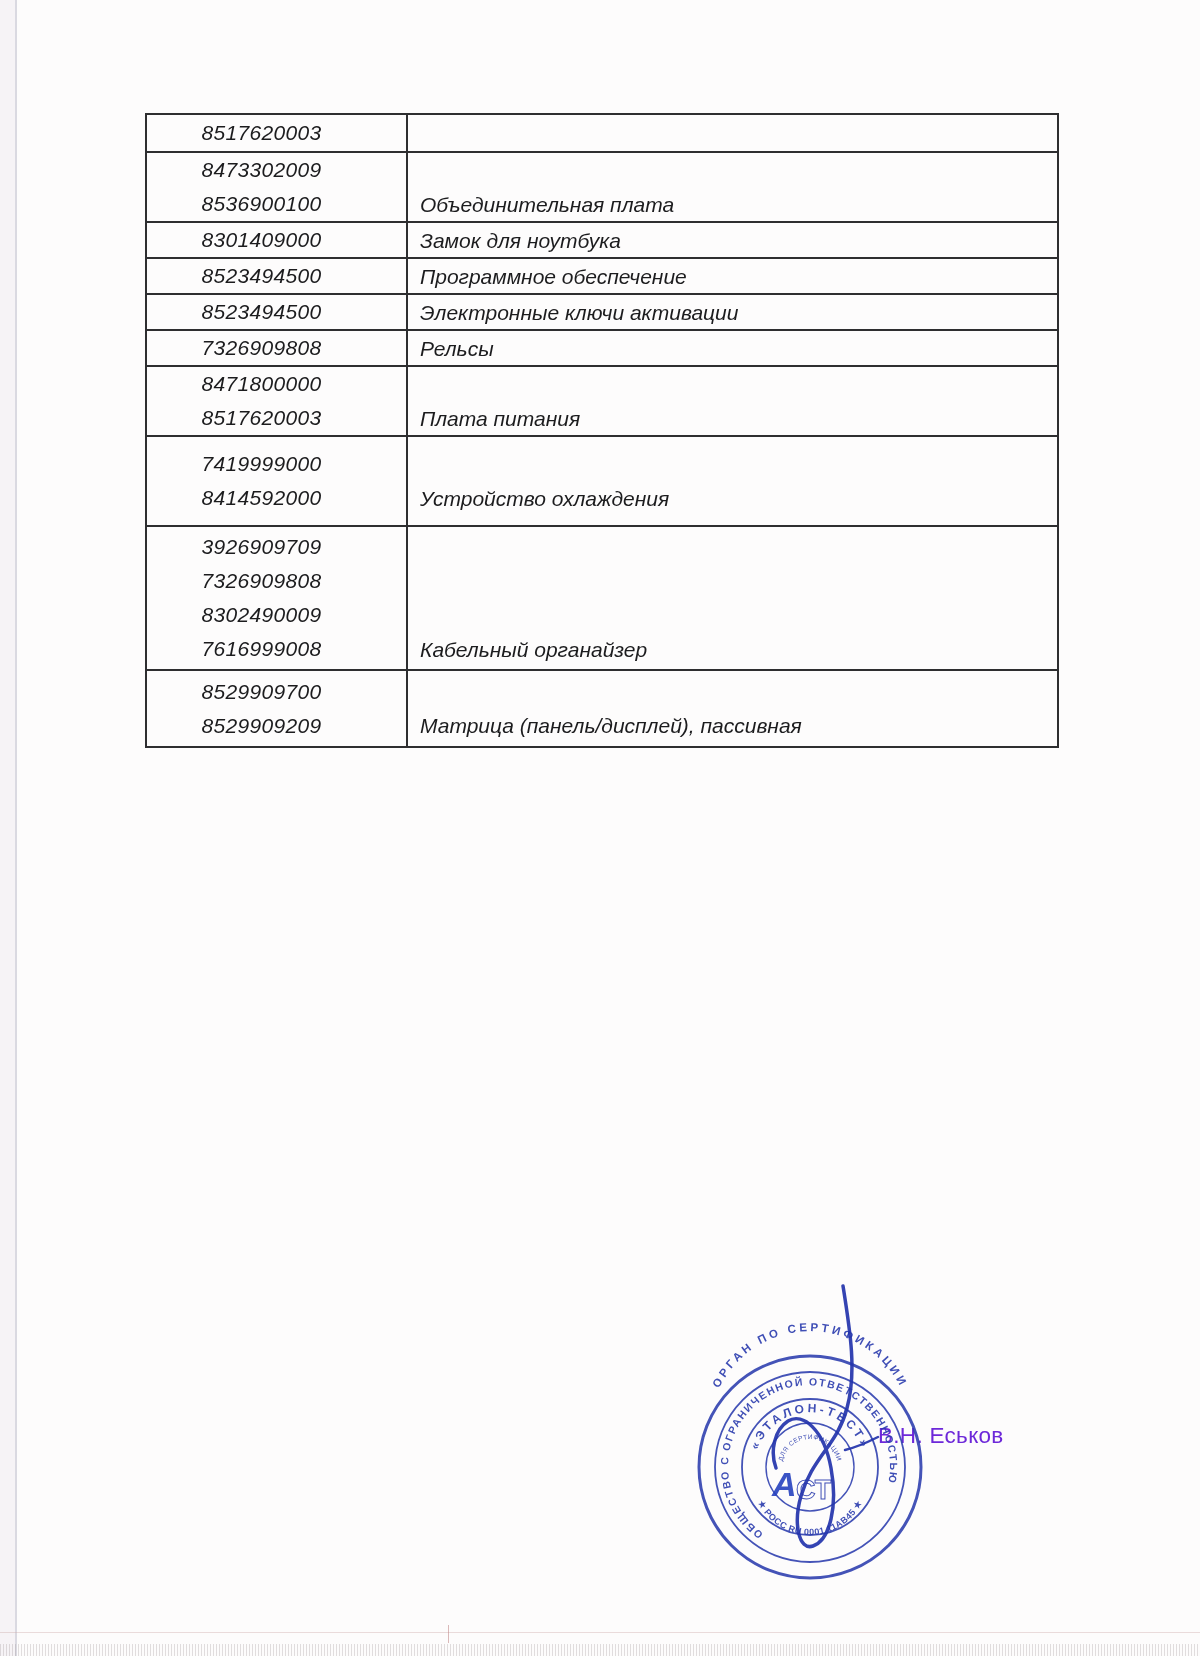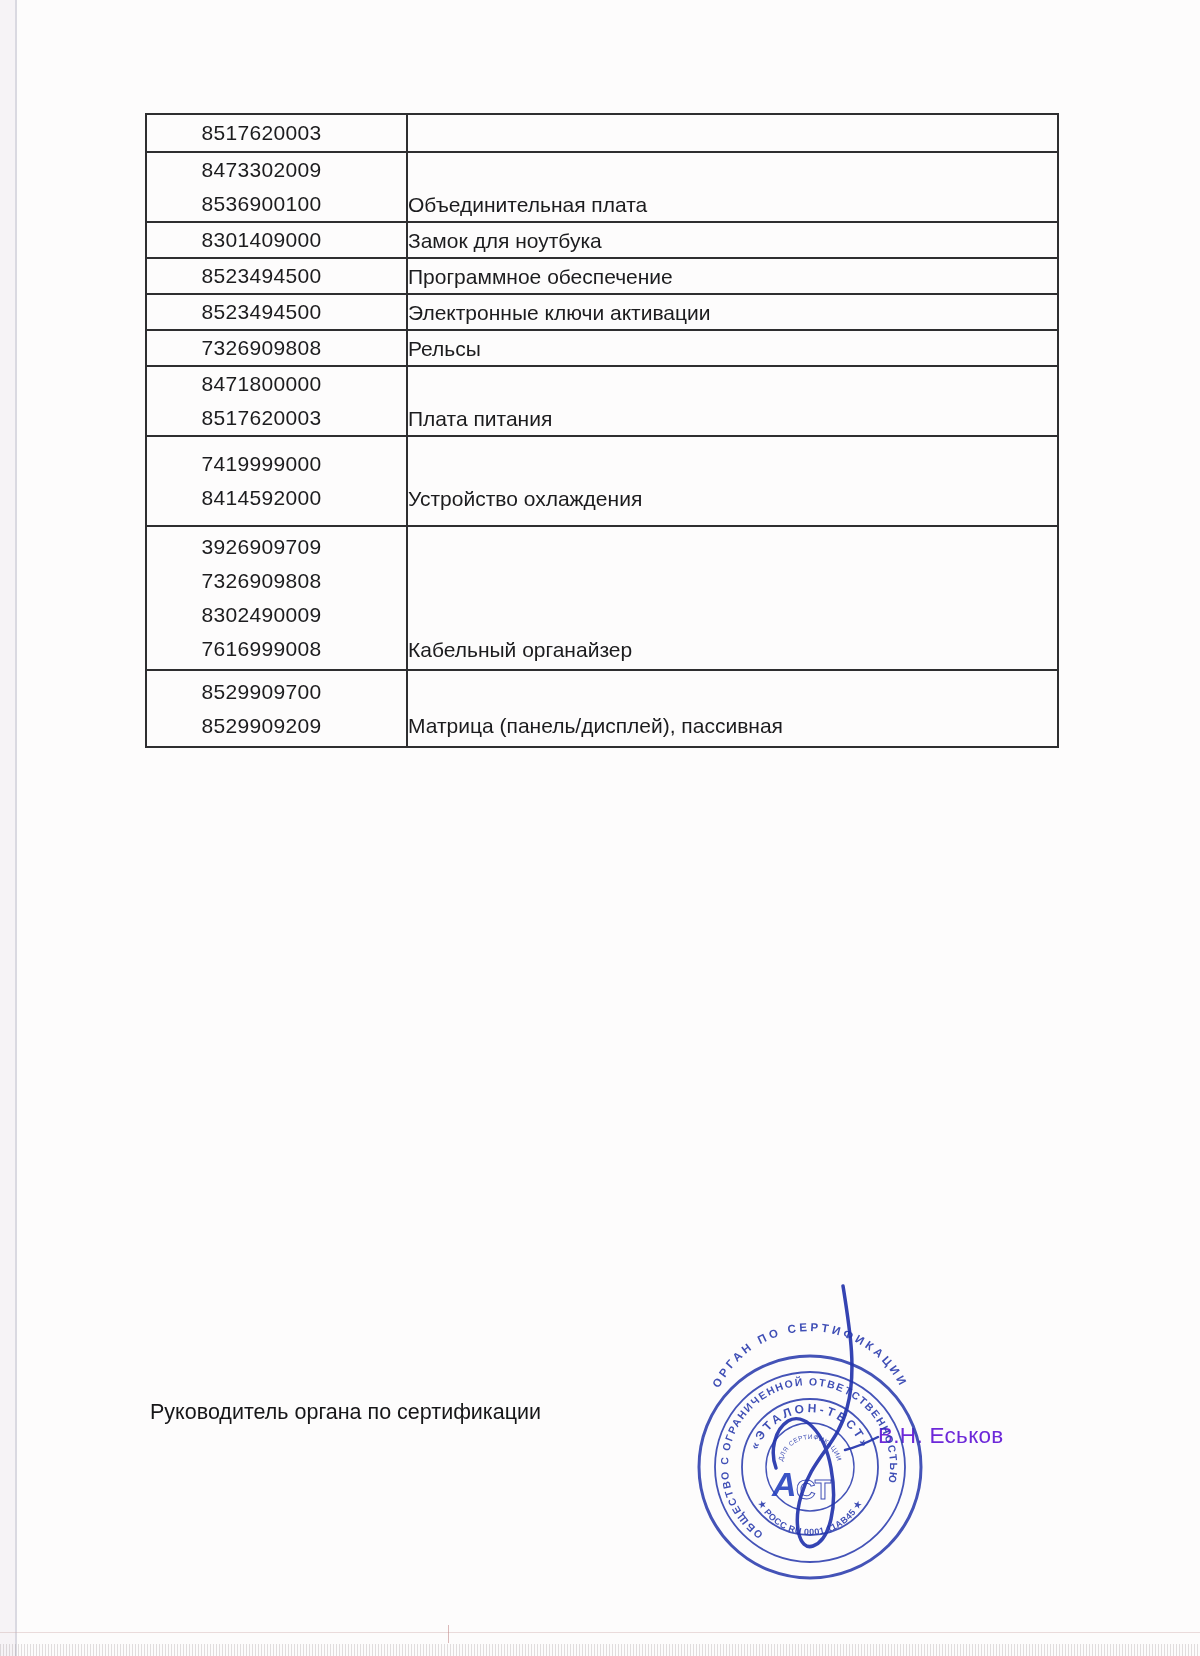--- a/index.html
+++ b/index.html
@@ -37,37 +37,38 @@
       rgba(255,255,255,0) 1px, rgba(255,255,255,0) 3px);
   }
   
   .hs-table-wrap {
     position: absolute; left: 145px; top: 113px;
   }
   table.hs-table {
     border-collapse: collapse;
     table-layout: fixed;
     width: 912px;
+    font-style: italic;
   }
   table.hs-table td {
     border: 2px solid #2e2e30;
     padding: 0;
     vertical-align: middle;
   }
   td.codes-col { width: 261px; }
   td.desc-col  { width: 651px; }
   .code-line {
     line-height: 34px;
     font-size: 21px;
     text-align: center;
     padding-right: 30px;
     letter-spacing: 0.3px;
     white-space: nowrap;
   }
-  .desc-stack { padding-left: 0; padding-right: 10px; }
+  .desc-stack { padding-left: 12px; padding-right: 10px; }
   .desc-spacer { height: 34px; }
   .desc-text {
     font-size: 21px;
     line-height: 27px;
     min-height: 30px;
     display: flex;
     flex-direction: column;
     justify-content: center;
   }
   
@@ -212,21 +213,20 @@
               <div class="desc-spacer"></div>
               <div class="desc-text">Матрица (панель/дисплей), пассивная</div>
             </div>
           </td>
         </tr>
       </tbody>
   </table>
 </div>
 
 <div class="sig-title">
-  <div>Руководитель органа по сертификации</div>
 </div>
 <div class="signer-name">В.Н. Еськов</div>
 
 <svg class="ink-overlay" viewBox="0 0 1200 1656" xmlns="http://www.w3.org/2000/svg">
   <defs>
     <path id="ringOuterTop" d="M 710.5 1449.5 A 101 101 0 1 1 909.5 1449.5"></path>
     <path id="ringMiddleFull" d="M 763.5 1533.3 A 81 81 0 1 1 764.7 1534.1"></path>
     <path id="ringInnerTop" d="M 755.8 1476.6 A 55 55 0 1 1 864.2 1476.6"></path>
     <path id="ringInnerBottom" d="M 757.4 1501.5 A 58 58 0 0 0 862.6 1501.5"></path>
     <path id="centerArc" d="M 782 1467 A 28 28 0 1 1 838 1467"></path>

